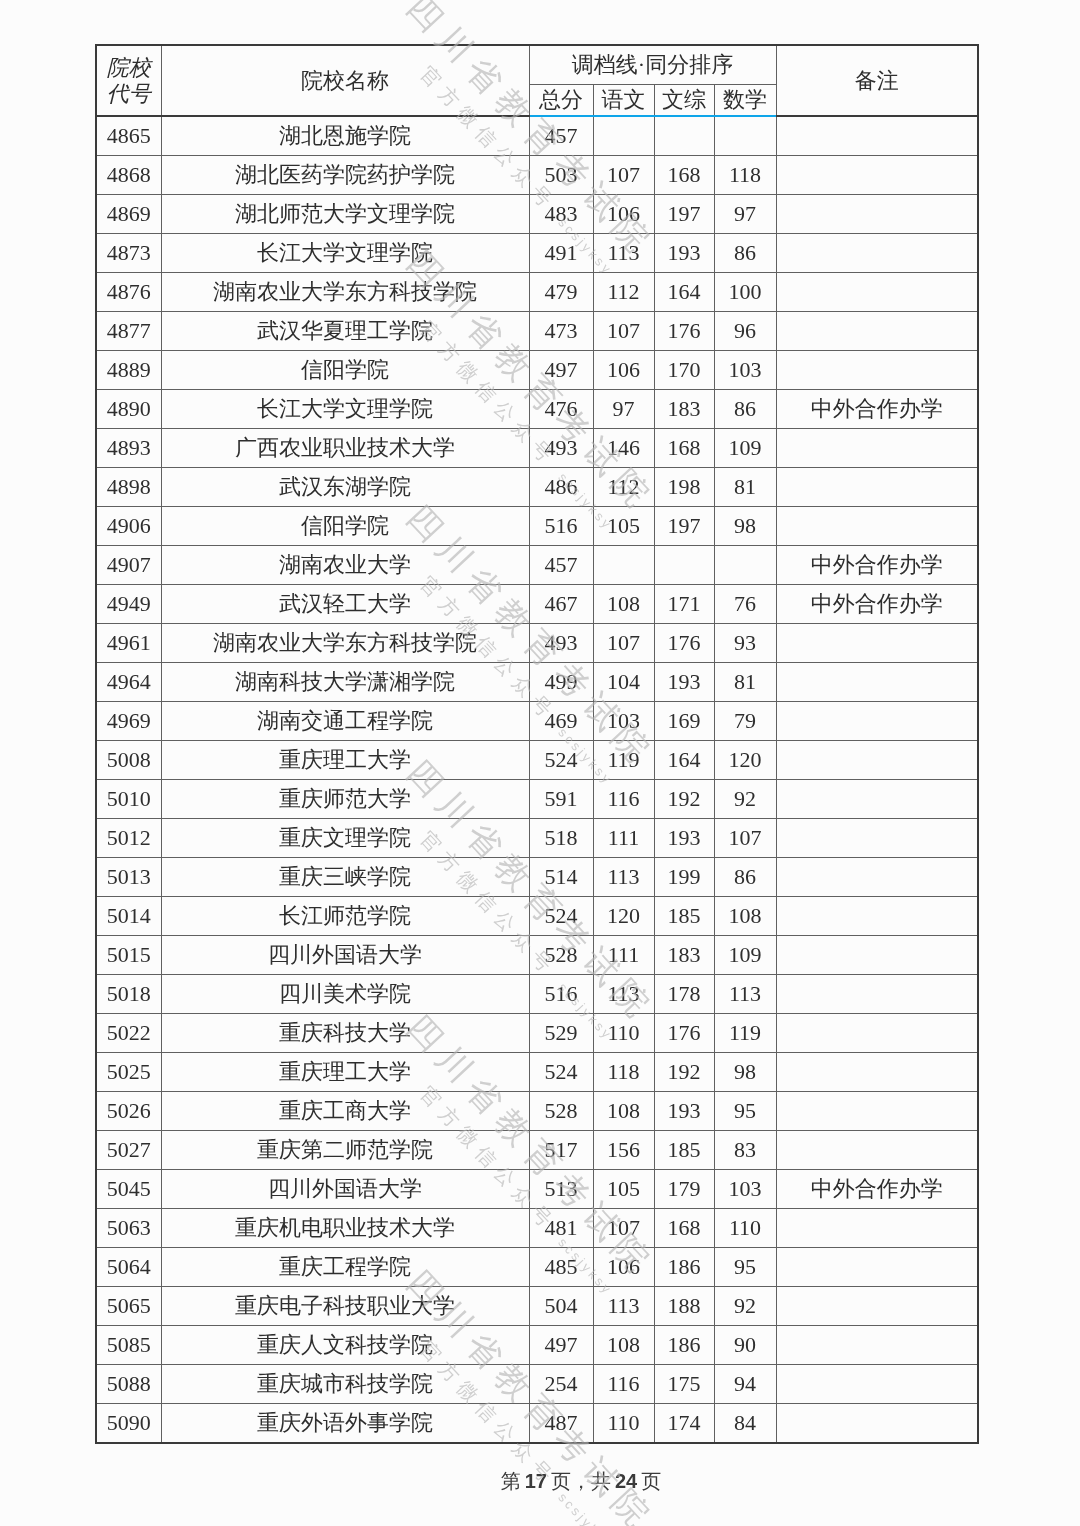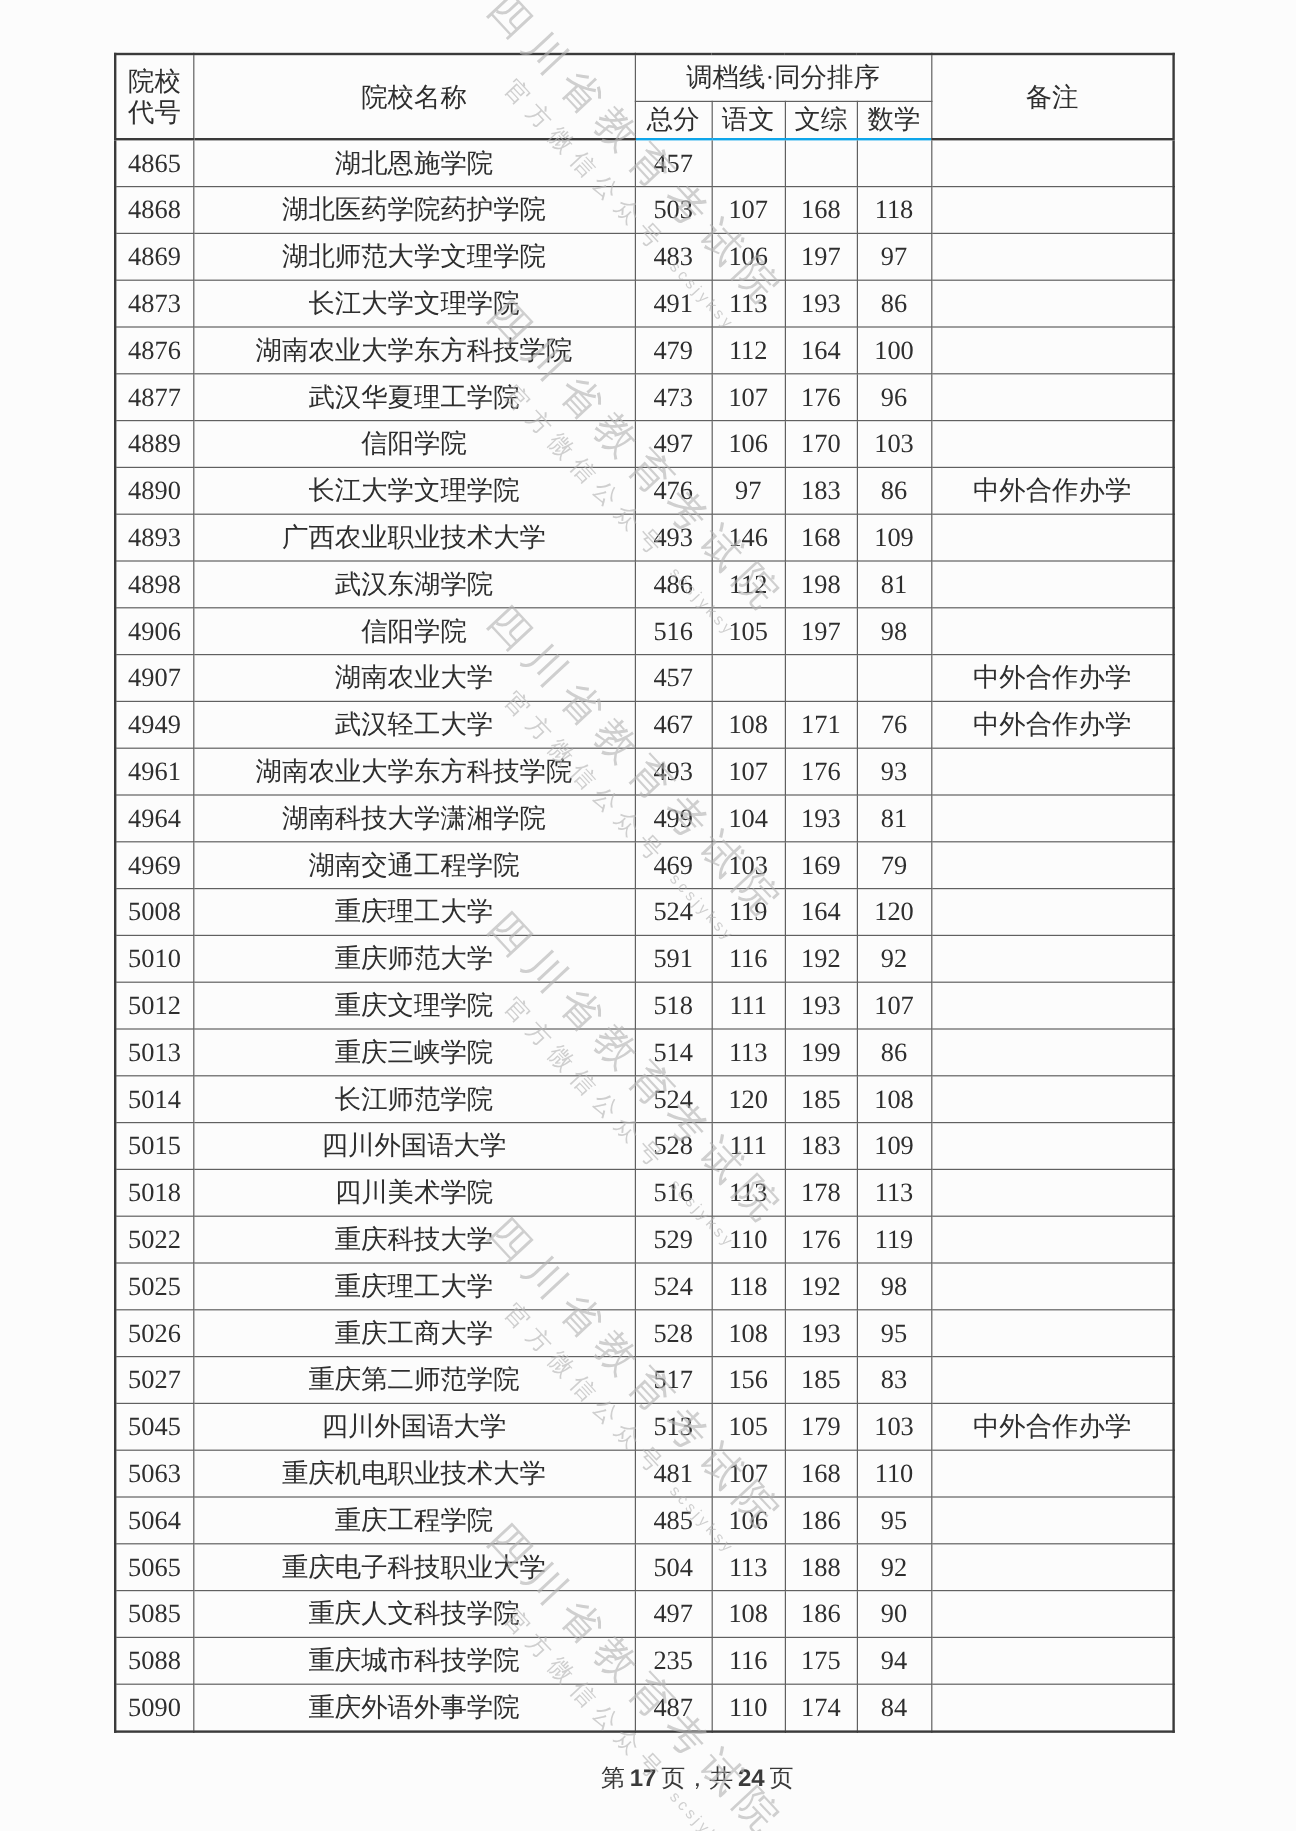--- a/index.html
+++ b/index.html
@@ -35,21 +35,21 @@
   thead th[rowspan]{border-bottom:2px solid #3a3a3a;}
   thead tr.sub-row th{border-bottom:2px solid #0ea5e9;}
   tbody td{height:38px;}
   .col-code{width:65px;}
   .col-name{width:368px;}
   .col-total{width:64px;}
   .col-chinese{width:61px;}
   .col-comp{width:60px;}
   .col-math{width:62px;}
   .col-remark{width:202px;}
-  th.h-code{line-height:1.25;}
+  th.h-code{line-height:1.25;font-style:italic;}
   
   .wm-layer{position:absolute;left:0;top:0;width:1080px;height:1526px;z-index:6;pointer-events:none;}
   .wm{
     position:absolute;
     left:430px;
     transform:rotate(47deg);
     transform-origin:left top;
     color:#b4b4b4;
     opacity:0.62;
     white-space:nowrap;
@@ -415,21 +415,21 @@
         <td>重庆人文科技学院</td>
         <td>497</td>
         <td>108</td>
         <td>186</td>
         <td>90</td>
         <td></td>
       </tr>
         <tr style="">
         <td>5088</td>
         <td>重庆城市科技学院</td>
-        <td>235</td>
+        <td>254</td>
         <td>116</td>
         <td>175</td>
         <td>94</td>
         <td></td>
       </tr>
         <tr style="">
         <td>5090</td>
         <td>重庆外语外事学院</td>
         <td>487</td>
         <td>110</td>

